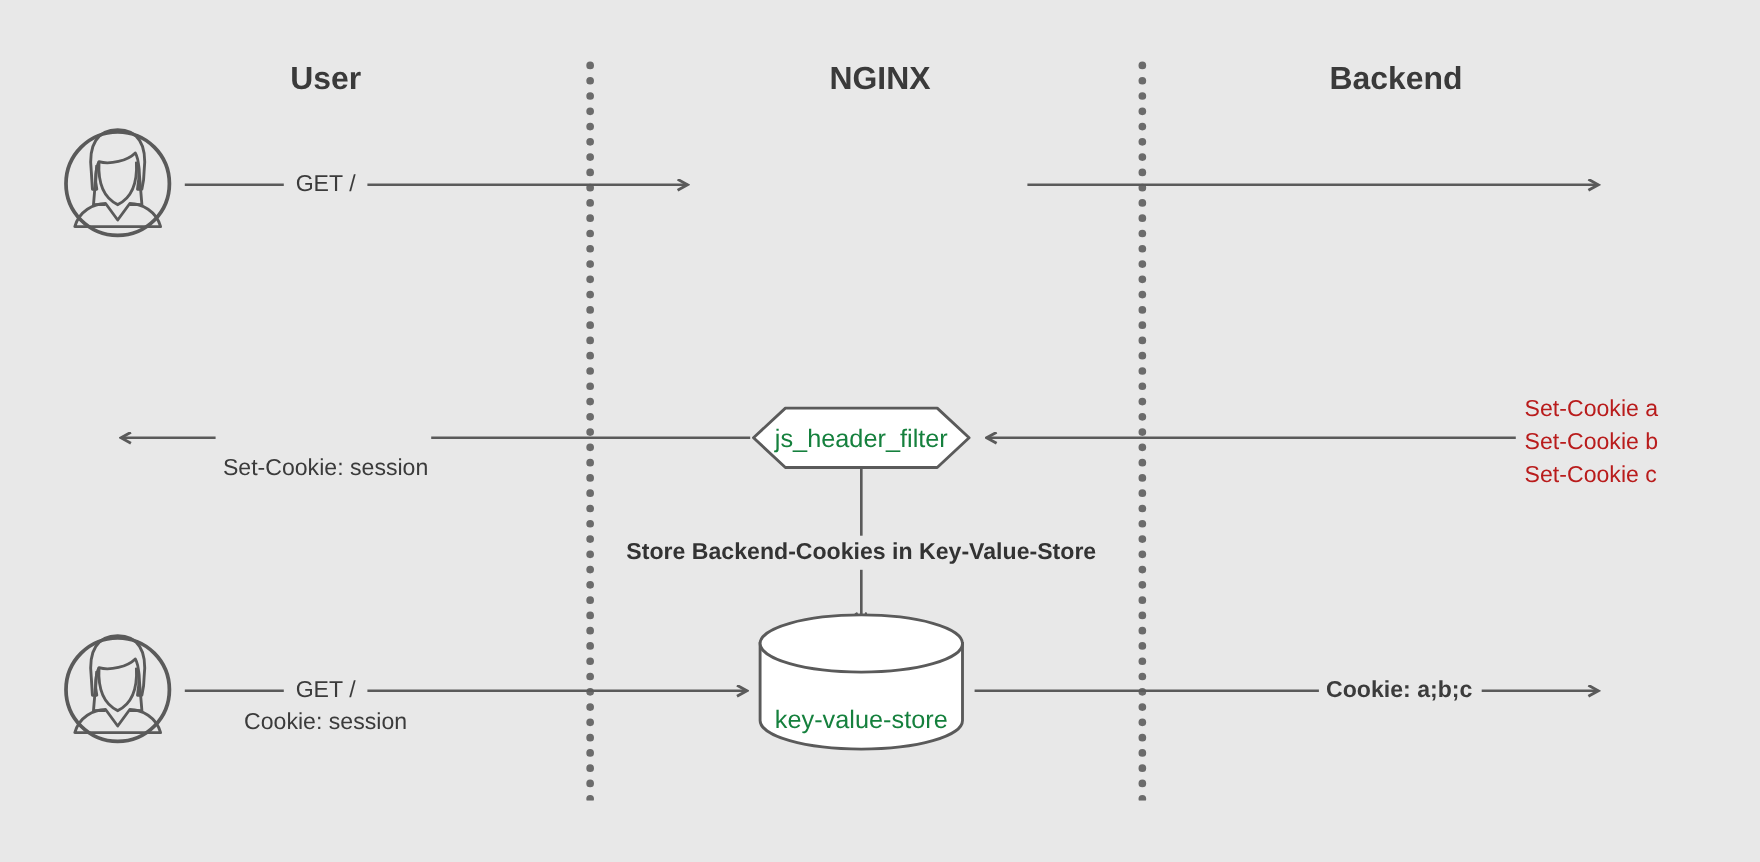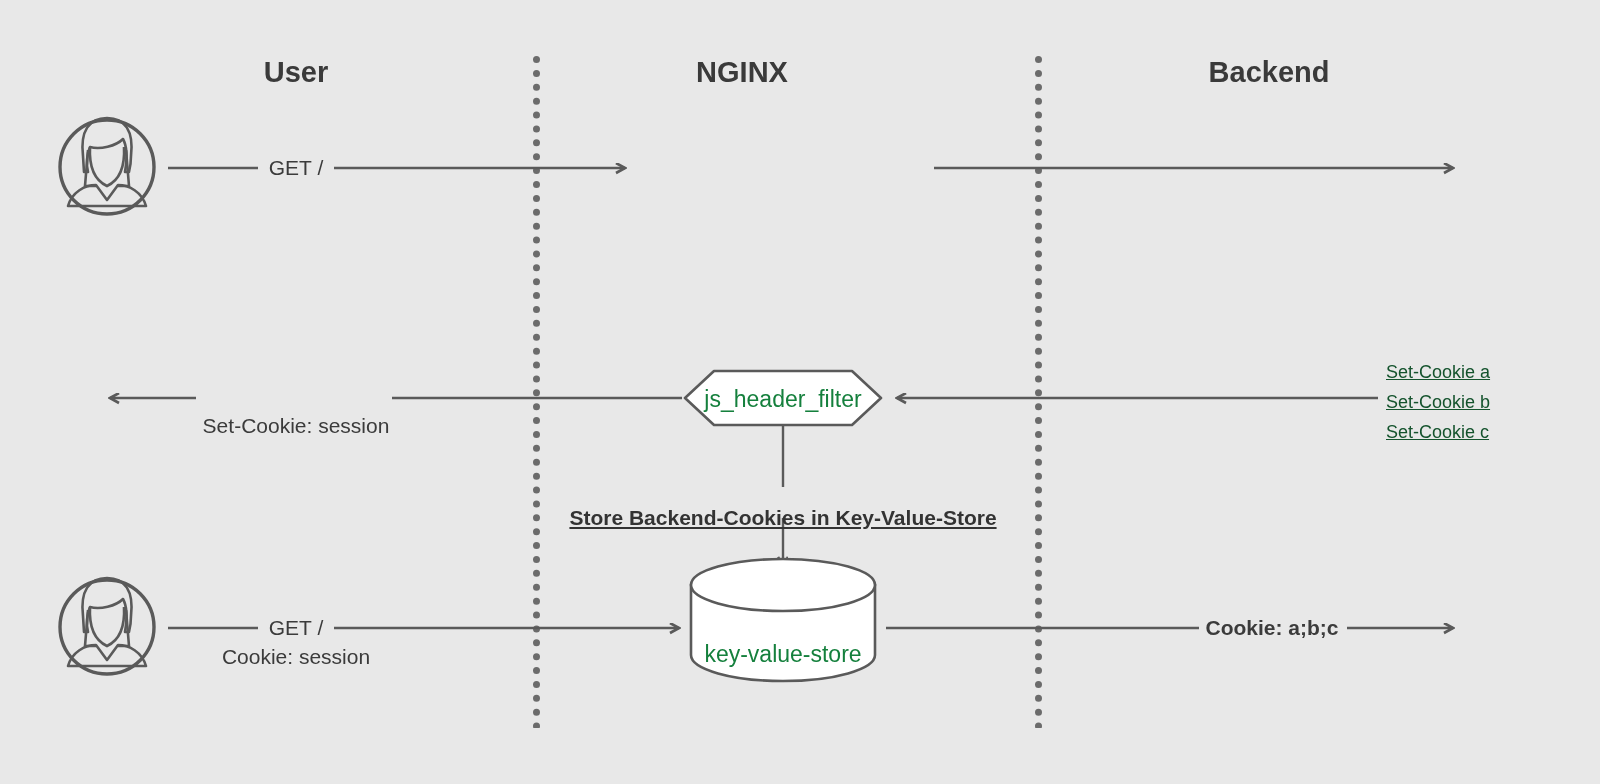--- a/index.html
+++ b/index.html
@@ -51,41 +51,40 @@
   .node-label {
     position: absolute;
     font-size: 23px;
     color: #15803d;
     white-space: nowrap;
     transform: translate(-50%, -50%);
     text-align: center;
   }
   .cookie-stack {
     position: absolute;
-    font-size: 18px;
+    font-size: 21px;
     line-height: 30px;
-    color: #14532d;
+    color: #b91c1c;
     white-space: nowrap;
-    text-decoration: underline;
   }
   svg.layer {
     position: absolute;
     left: 0; top: 0;
     width: 1600px;
     height: 784px;
     pointer-events: none;
   }
 </style>
 </head>
 <body>
 
 <div id="canvas">
 
   <div class="lane-title" style="left:296px; top:56px;">User</div>
-  <div class="lane-title" style="left:742px; top:56px;text-align:center;">NGINX</div>
+  <div class="lane-title" style="left:800px; top:56px;text-align:center;">NGINX</div>
   <div class="lane-title" style="left:1269px; top:56px;">Backend</div>
 
   <div class="lifeline" style="left:536px; top:56px; height:688px;"></div>
   <div class="lifeline" style="left:1038px; top:56px; height:688px;"></div>
 
   <svg class="layer" viewBox="0 0 1600 784">
     <defs>
       <marker id="arrR" markerWidth="12" markerHeight="12" refX="10" refY="5" orient="auto" markerUnits="userSpaceOnUse">
         <path d="M1,0 L10,5 L1,10" fill="none" stroke="#5a5a5a" stroke-width="2.6" stroke-linecap="butt" stroke-linejoin="miter"></path>
       </marker>
@@ -172,21 +171,21 @@
 
 
   <div class="msg-label center" style="left:296px; top:383px;margin-top:28px;">Set-Cookie: session</div>
 
   <div class="cookie-stack" style="left:1386px; top:357px;">
     <div>Set-Cookie a</div>
     <div>Set-Cookie b</div>
     <div>Set-Cookie c</div>
   </div>
 
-  <div class="bold-label" style="left:783px; top:504px;text-decoration:underline;">Store Backend-Cookies in Key-Value-Store</div>
+  <div class="bold-label" style="left:783px; top:488px;">Store Backend-Cookies in Key-Value-Store</div>
 
   <div class="msg-label center" style="left:296px; top:613px;">GET /</div>
   <div class="msg-label center" style="left:296px; top:642px;">Cookie: session</div>
 
   <div class="msg-label center" style="left:1272px; top:613px;font-weight:bold;">Cookie: a;b;c</div>
 
   <div class="node-label" style="left:783px; top:399px;">js_header_filter</div>
 
   <div class="node-label" style="left:783px; top:614px;margin-top:40px;">key-value-store</div>
 

